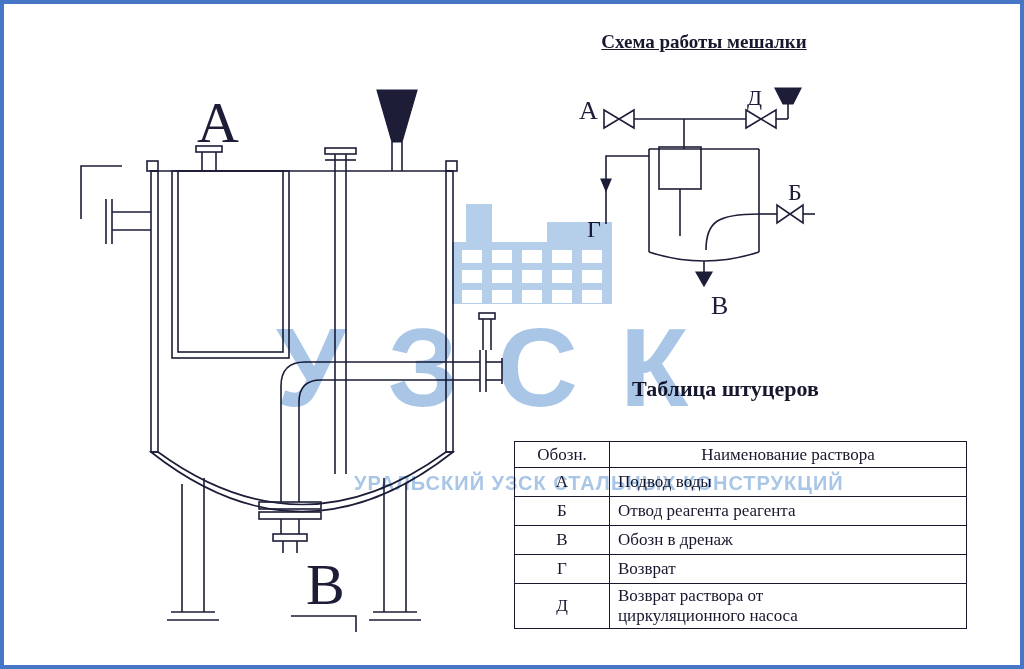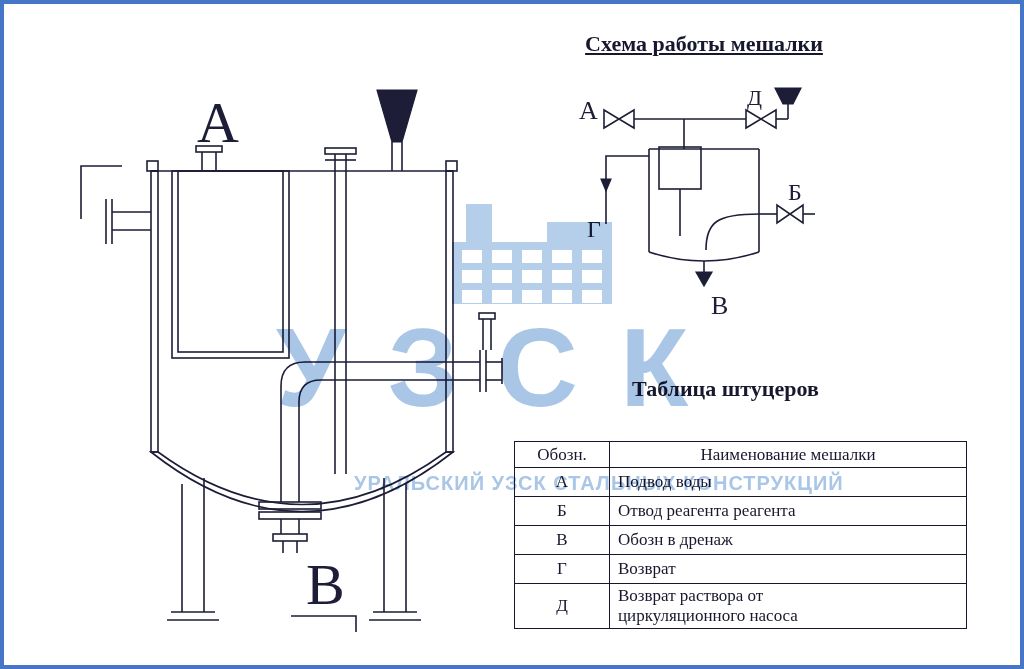--- a/index.html
+++ b/index.html
@@ -13,21 +13,21 @@
   svg.draw line, svg.draw path, svg.draw rect, svg.draw polyline {
     stroke:#1d1d38; stroke-width:1.6; fill:none;
   }
   svg.draw polygon { stroke:#1d1d38; stroke-width:1.2; }
   svg.draw text { fill:#1d1d38; font-family:"Liberation Serif", serif; }
 
   .tank-svg   { position:absolute; left:55px;  top:50px;  z-index:2; }
   .schem-svg  { position:absolute; left:555px; top:70px;  z-index:2; }
 
   .schem-title { position:absolute; left:550px; top:27px; width:300px; z-index:2;
-                 text-align:center; font-size:22px; font-weight:bold;
+                 text-align:center; font-size:19px; font-weight:bold;
                  text-decoration:underline; }
   .table-title { position:absolute; left:628px; top:372px; width:300px; z-index:2;
                  text-align:left; font-size:22px; font-weight:bold; }
 
   table.fit-table { position:absolute; left:510px; top:437px; z-index:3;
                     border-collapse:collapse; background:transparent;
                     font-size:17px; }
   .fit-table td { border:1.5px solid #17172e; padding:2px 8px; vertical-align:middle;
                   white-space:pre-line; }
   .fit-table td.c { text-align:center; }
@@ -200,21 +200,21 @@
   <div class="table-title">Таблица штуцеров</div>
 
   <table class="fit-table">
     <colgroup>
         <col class="code">
         <col class="name">
       </colgroup>
     <tbody>
       <tr class="hdr">
         <td class="c">Обозн.</td>
-        <td class="c">Наименование мешалки</td>
+        <td class="c">Наименование раствора</td>
       </tr>
       <tr>
         <td class="c">А</td>
         <td>Подвод воды</td>
       </tr>
       <tr>
         <td class="c">Б</td>
         <td>Отвод реагента реагента</td>
       </tr>
       <tr>

